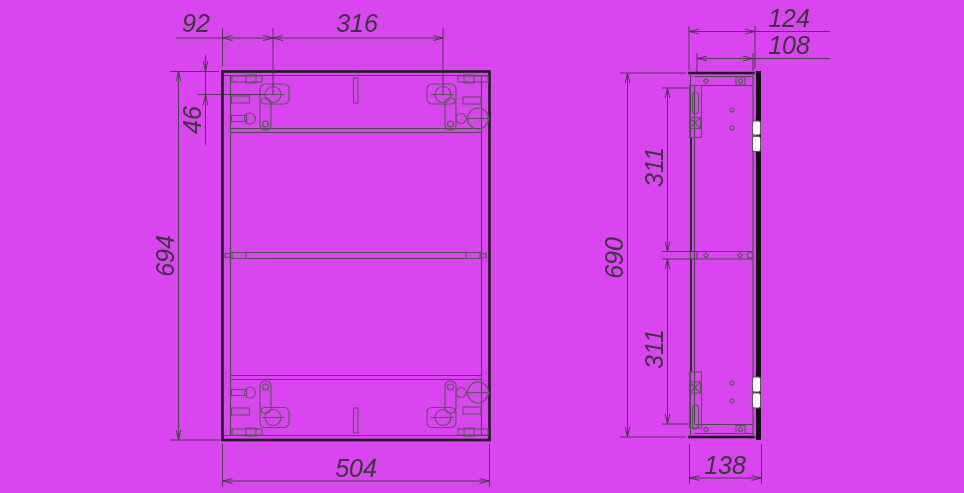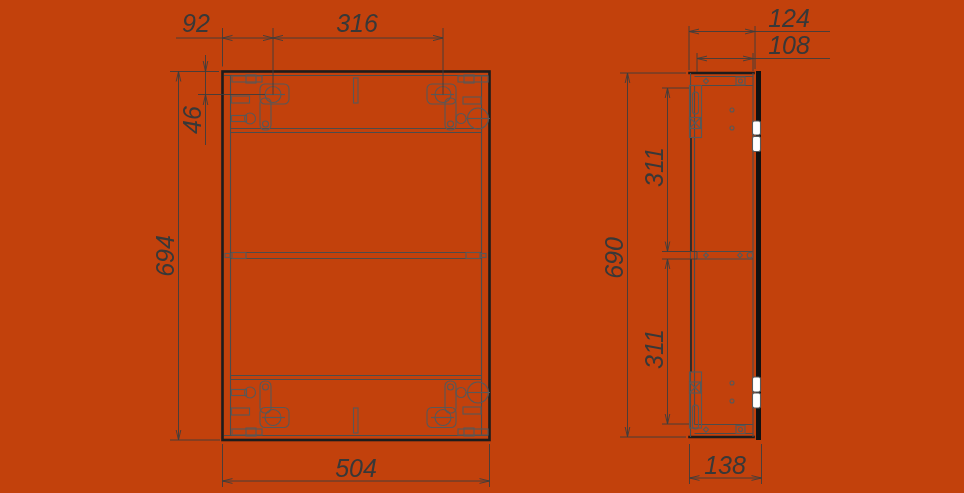--- a/index.html
+++ b/index.html
@@ -1,16 +1,16 @@
 <!DOCTYPE html>
 <html><head>
 <meta charset="utf-8">
 <style>
   html,body{margin:0;padding:0;background:#ffffff;}
-  .sheet{position:relative;width:964px;height:493px;background:#c2410c;overflow:hidden;}
+  .sheet{position:relative;width:964px;height:493px;background:#d946ef;overflow:hidden;}
   svg{display:block;}
   svg text{
     font-family:"Liberation Sans",sans-serif;
     font-style:italic;
     font-size:25px;
     fill:#383838;
   }
   .thick{stroke:#1c1c1c;stroke-width:2.6;fill:none;stroke-linecap:square;}
   .med{stroke:#2a2a2a;stroke-width:1.8;fill:none;}
   .thin{stroke:#4c4c4c;stroke-width:1.1;fill:none;}

